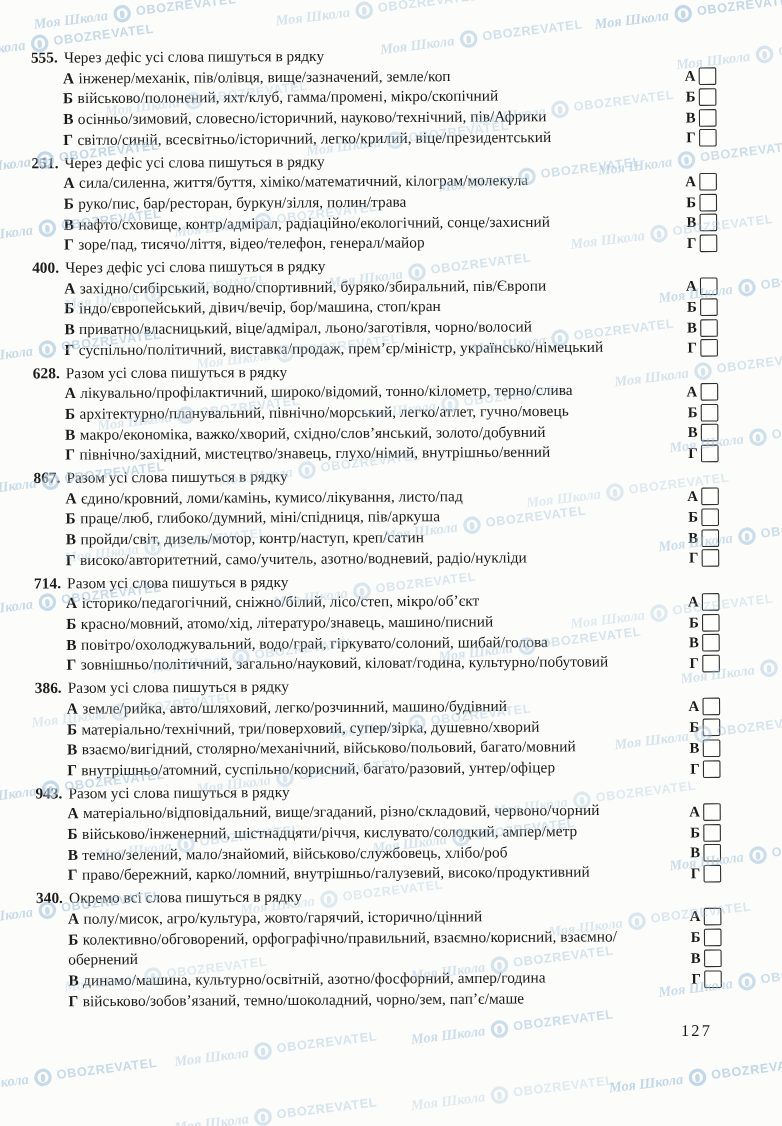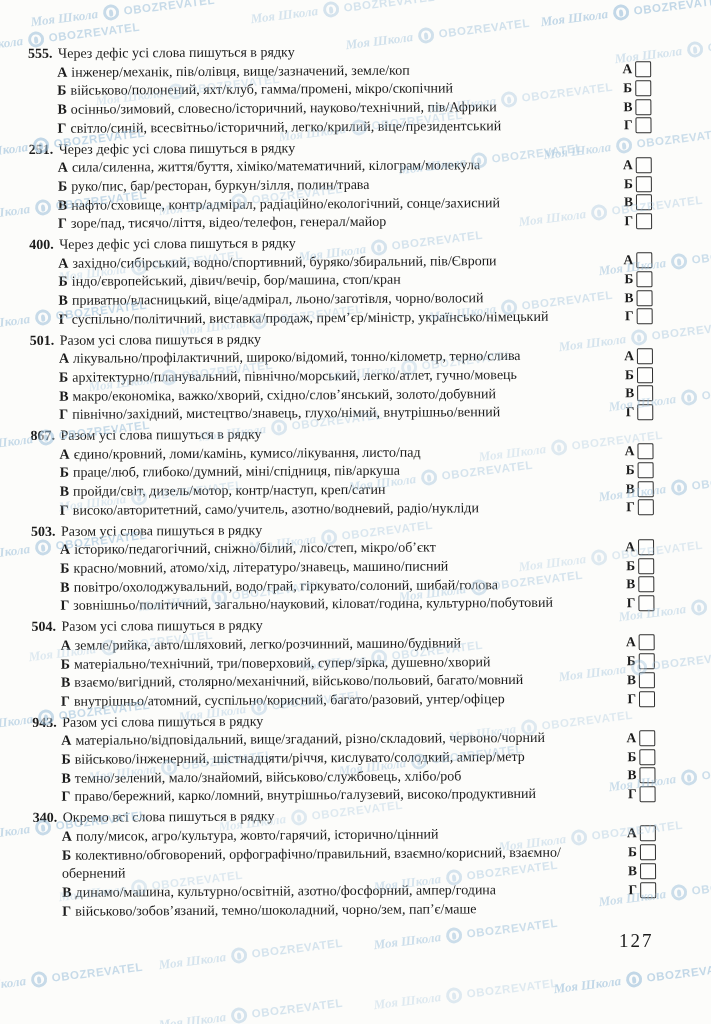--- a/index.html
+++ b/index.html
@@ -24,21 +24,21 @@
   .ans-col{position:absolute;left:590px;top:19px;width:60px;}
   .ans-row{display:flex;align-items:center;height:18.7px;}
   .ans-letter{font-weight:bold;font-size:13.5px;width:14px;text-align:right;flex:none;}
   .ans-box{
     flex:none;width:14px;height:14px;margin-left:3px;
     border:1.6px solid #2e2e2e;border-radius:1.5px;
     background:rgba(255,255,255,.65);
   }
   .page-number{
     position:absolute;left:619px;top:930px;z-index:2;
-    font-size:19px;letter-spacing:2px;
+    font-size:15px;letter-spacing:2px;
   }
   
   .wm-layer{position:absolute;inset:0;z-index:3;pointer-events:none;}
   .wm{
     position:absolute;display:flex;align-items:center;gap:5px;
     white-space:nowrap;transform:rotate(-7deg);
   }
   .wm-script{
     font-family:"Liberation Serif",serif;font-style:italic;font-weight:bold;
     font-size:13px;
@@ -442,21 +442,21 @@
             <span class="ans-box" role="checkbox"></span>
           </div>
           <div class="ans-row">
             <span class="ans-letter">Г</span>
             <span class="ans-box" role="checkbox"></span>
           </div>
         </div>
       </div>
       <div class="q-block">
         <div class="q-head">
-          <span class="q-num">501.</span>
+          <span class="q-num">628.</span>
           <span class="q-title">Разом усі слова пишуться в рядку</span>
         </div>
         <div class="options">
           <div class="opt"><span class="opt-letter">А</span><span class="opt-text">лікувально/профілактичний, широко/відомий, тонно/кілометр, терно/слива</span></div>
           <div class="opt"><span class="opt-letter">Б</span><span class="opt-text">архітектурно/планувальний, північно/морський, легко/атлет, гучно/мовець</span></div>
           <div class="opt"><span class="opt-letter">В</span><span class="opt-text">макро/економіка, важко/хворий, східно/слов’янський, золото/добувний</span></div>
           <div class="opt"><span class="opt-letter">Г</span><span class="opt-text">північно/західний, мистецтво/знавець, глухо/німий, внутрішньо/венний</span></div>
         </div>
         <div class="ans-col">
           <div class="ans-row">
@@ -502,21 +502,21 @@
             <span class="ans-box" role="checkbox"></span>
           </div>
           <div class="ans-row">
             <span class="ans-letter">Г</span>
             <span class="ans-box" role="checkbox"></span>
           </div>
         </div>
       </div>
       <div class="q-block">
         <div class="q-head">
-          <span class="q-num">503.</span>
+          <span class="q-num">714.</span>
           <span class="q-title">Разом усі слова пишуться в рядку</span>
         </div>
         <div class="options">
           <div class="opt"><span class="opt-letter">А</span><span class="opt-text">історико/педагогічний, сніжно/білий, лісо/степ, мікро/об’єкт</span></div>
           <div class="opt"><span class="opt-letter">Б</span><span class="opt-text">красно/мовний, атомо/хід, літературо/знавець, машино/писний</span></div>
           <div class="opt"><span class="opt-letter">В</span><span class="opt-text">повітро/охолоджувальний, водо/грай, гіркувато/солоний, шибай/голова</span></div>
           <div class="opt"><span class="opt-letter">Г</span><span class="opt-text">зовнішньо/політичний, загально/науковий, кіловат/година, культурно/побутовий</span></div>
         </div>
         <div class="ans-col">
           <div class="ans-row">
@@ -532,21 +532,21 @@
             <span class="ans-box" role="checkbox"></span>
           </div>
           <div class="ans-row">
             <span class="ans-letter">Г</span>
             <span class="ans-box" role="checkbox"></span>
           </div>
         </div>
       </div>
       <div class="q-block">
         <div class="q-head">
-          <span class="q-num">504.</span>
+          <span class="q-num">386.</span>
           <span class="q-title">Разом усі слова пишуться в рядку</span>
         </div>
         <div class="options">
           <div class="opt"><span class="opt-letter">А</span><span class="opt-text">земле/рийка, авто/шляховий, легко/розчинний, машино/будівний</span></div>
           <div class="opt"><span class="opt-letter">Б</span><span class="opt-text">матеріально/технічний, три/поверховий, супер/зірка, душевно/хворий</span></div>
           <div class="opt"><span class="opt-letter">В</span><span class="opt-text">взаємо/вигідний, столярно/механічний, військово/польовий, багато/мовний</span></div>
           <div class="opt"><span class="opt-letter">Г</span><span class="opt-text">внутрішньо/атомний, суспільно/корисний, багато/разовий, унтер/офіцер</span></div>
         </div>
         <div class="ans-col">
           <div class="ans-row">

